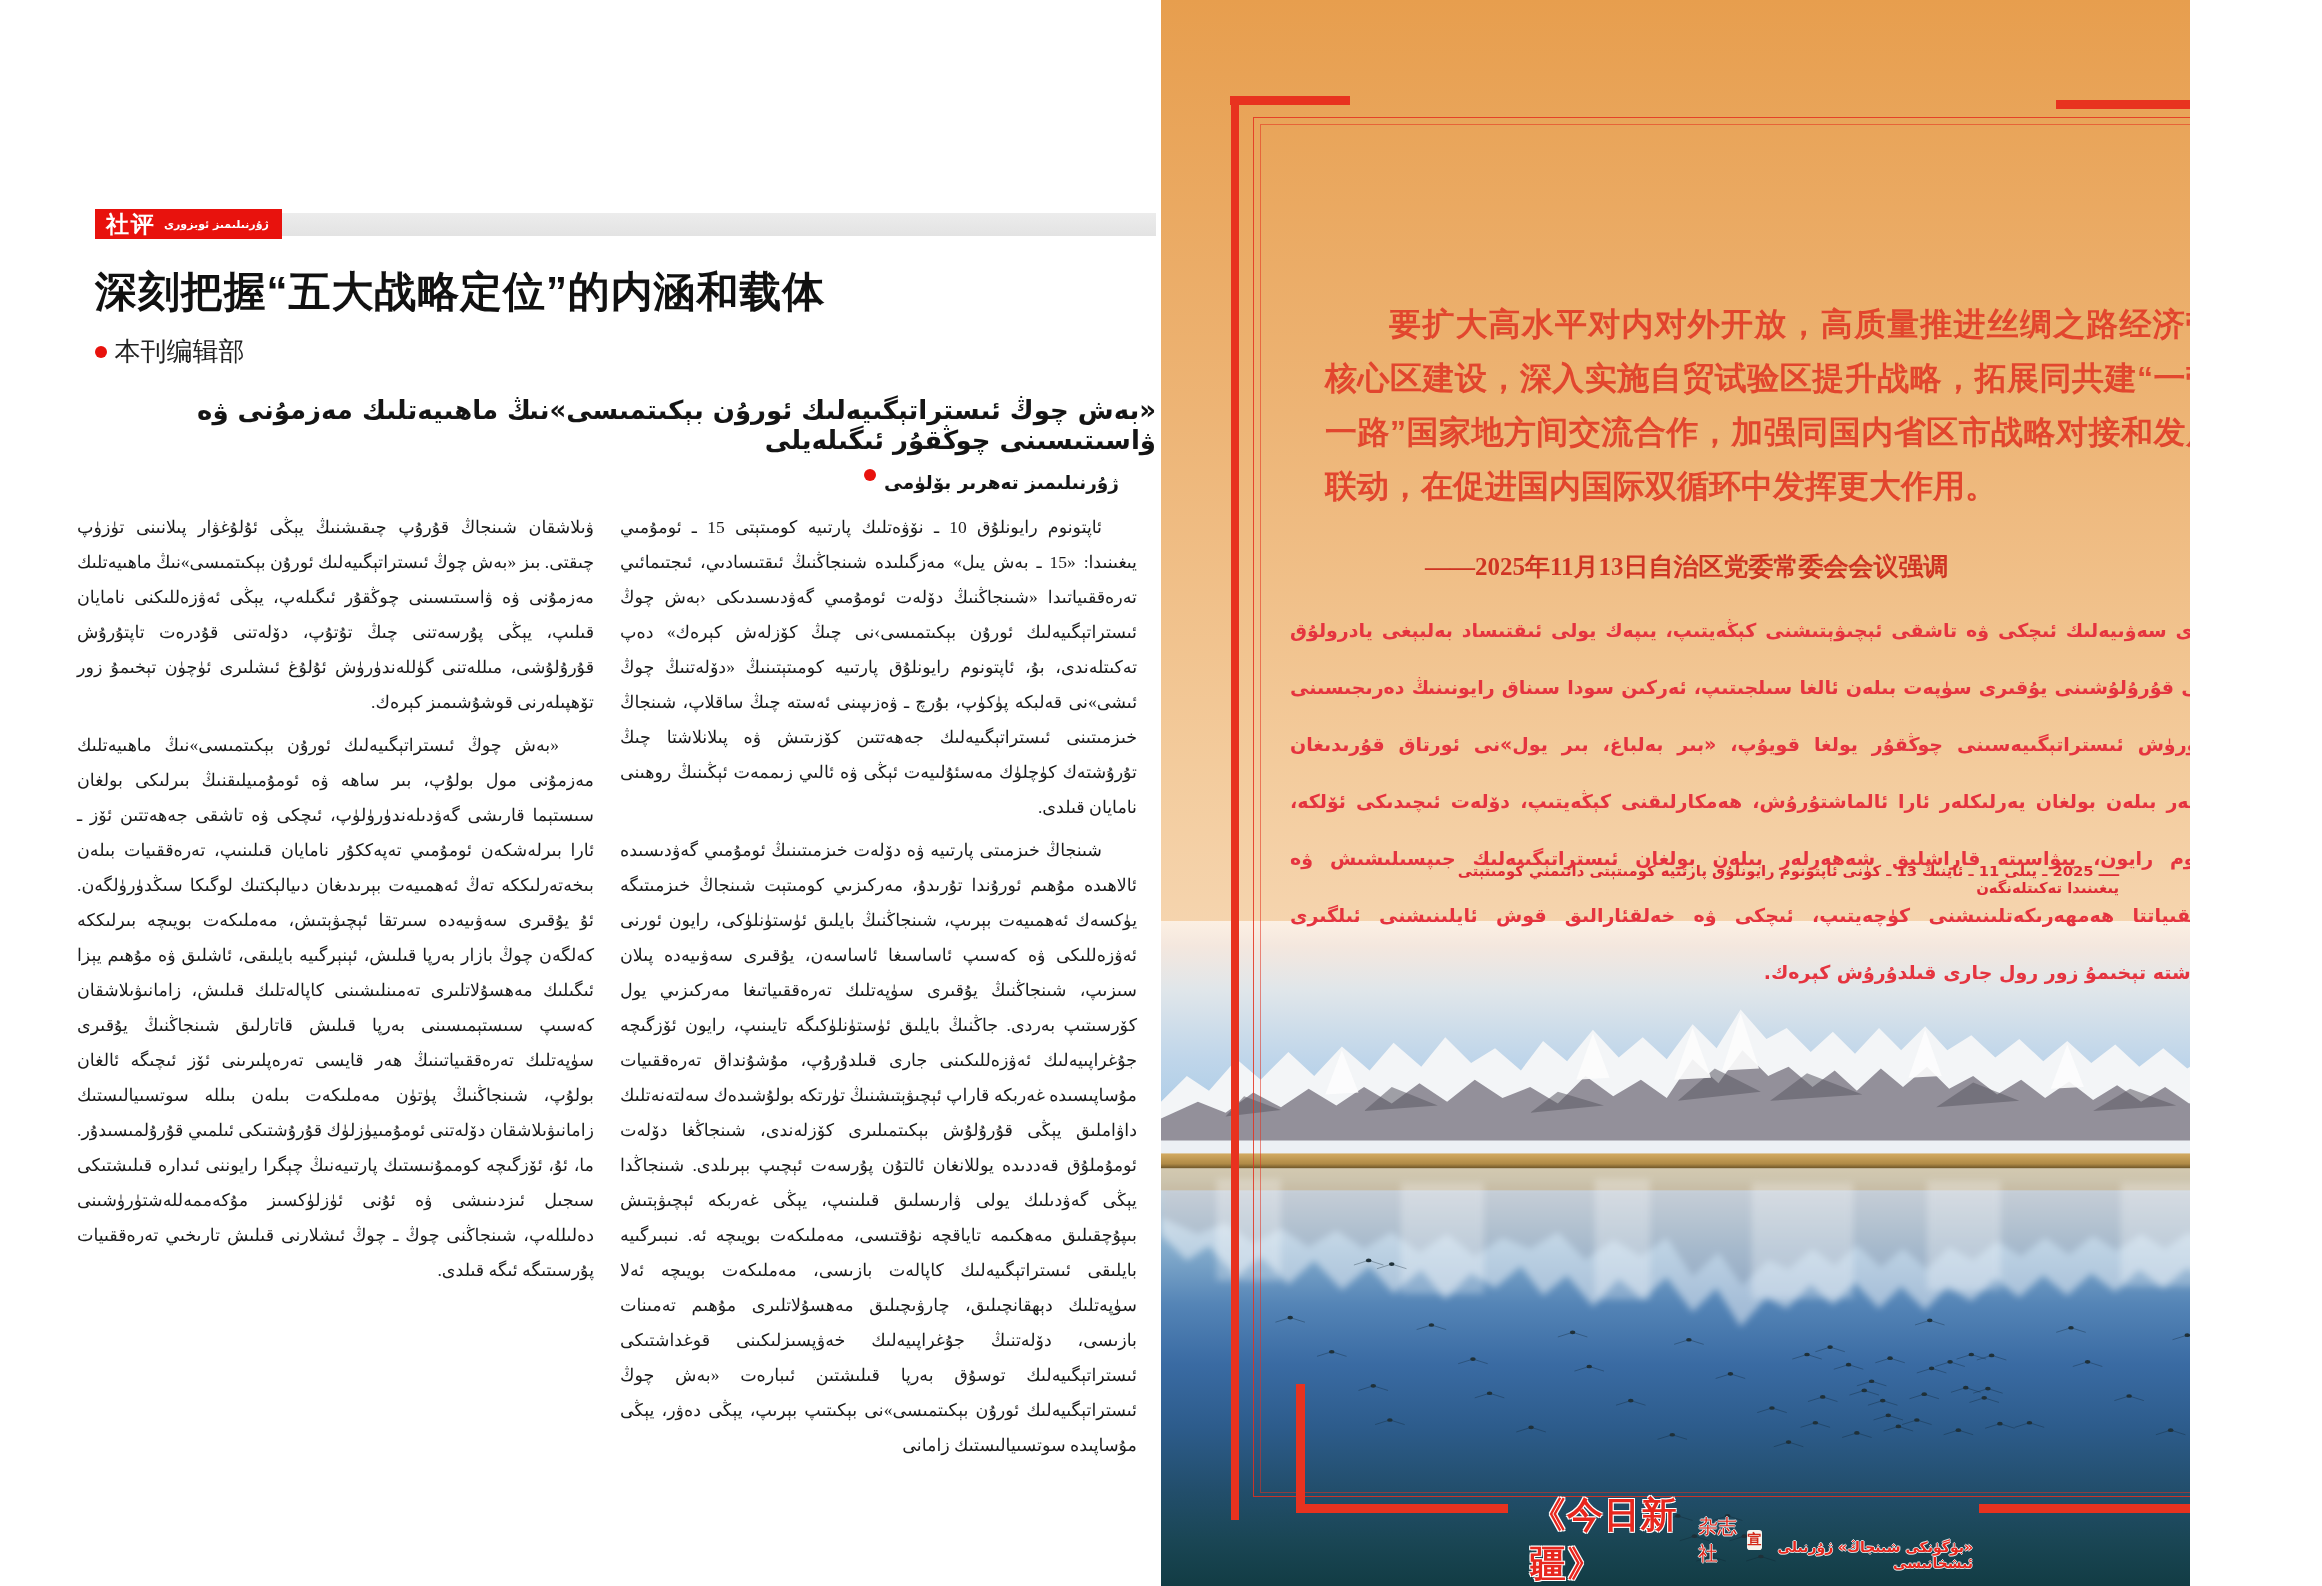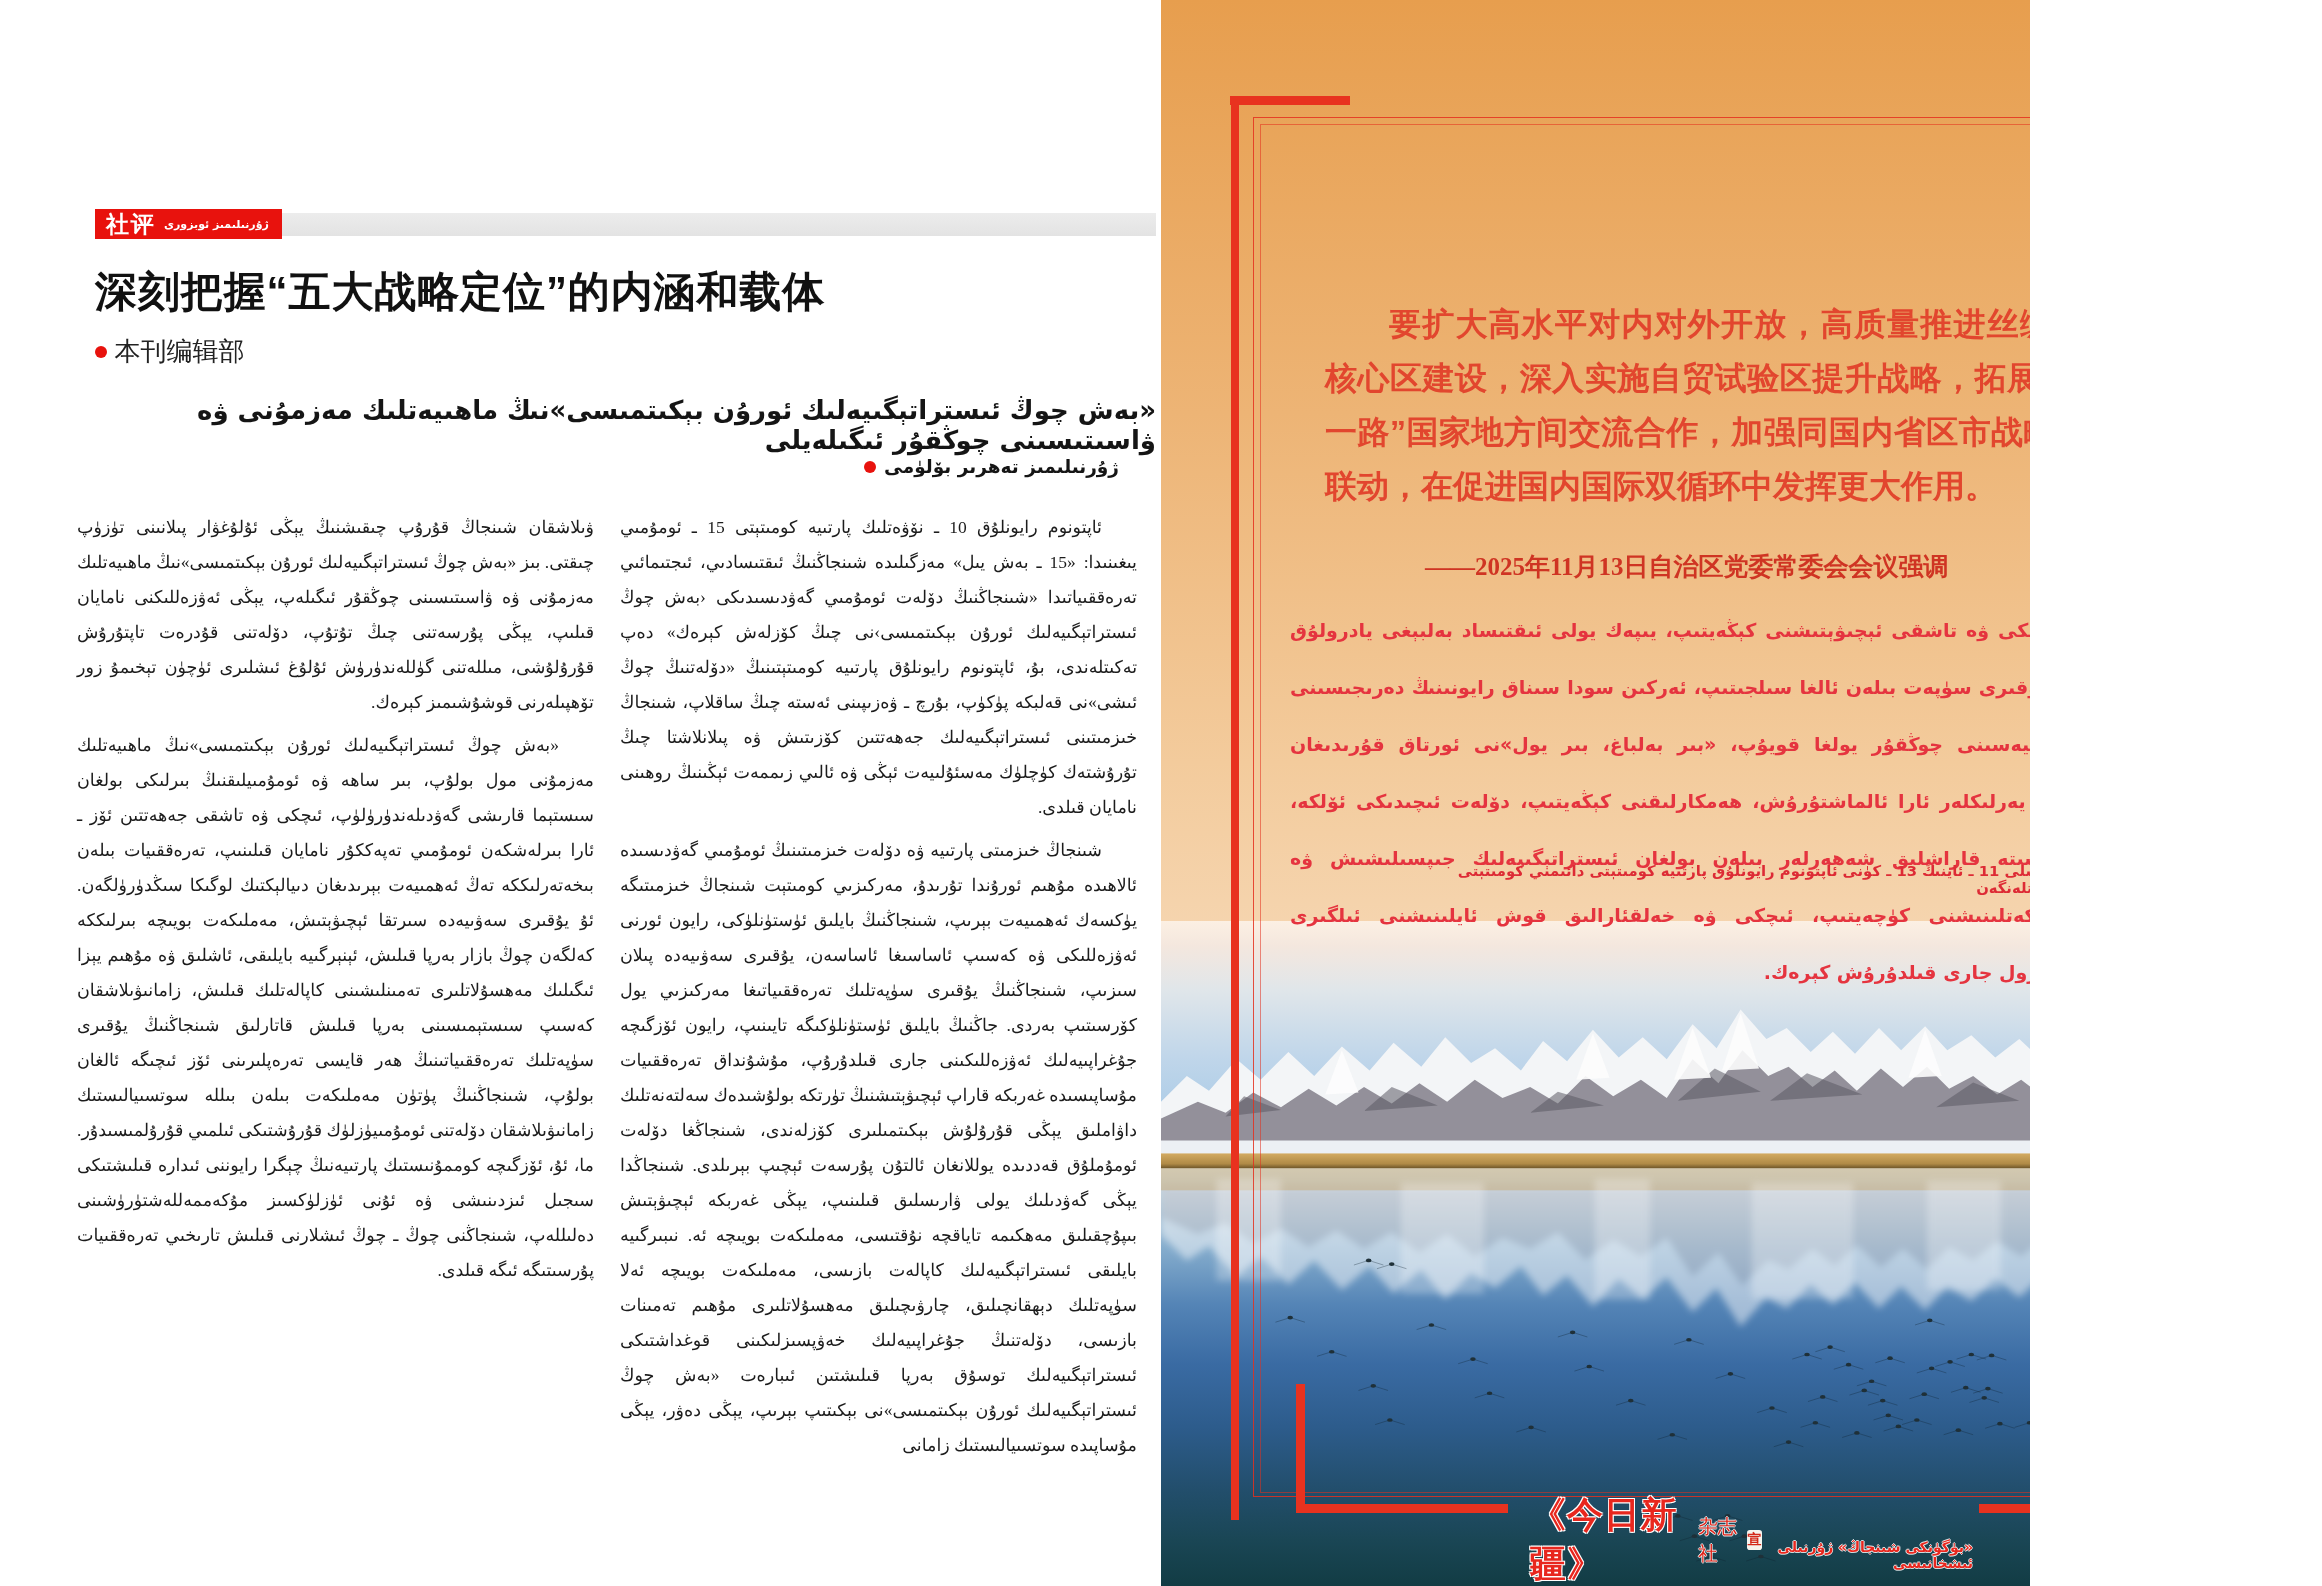--- a/index.html
+++ b/index.html
@@ -1,35 +1,35 @@
 <!DOCTYPE html>
 <html style="font-size:14.8px"><head>
 <meta charset="utf-8">
 <style>
   html,body{margin:0;padding:0;background:#fff;}
-  #spread{position:relative;width:2030px;height:1587px;background:#ffffff;overflow:hidden;
+  #spread{position:relative;width:2190px;height:1587px;background:#ffffff;overflow:hidden;
           font-family:"Liberation Sans",sans-serif;}
   .abs{position:absolute;}
   
   #left-page{left:0;top:0;width:1161px;height:1587px;background:#ffffff;}
   #kicker-label{left:95px;top:209px;height:30px;background:#e8120d;color:#fff;
     display:flex;align-items:center;gap:8.3px;padding:0 13px 0 11px;}
   #kicker-label .zh{font-size:23px;font-weight:bold;letter-spacing:1.8px;}
   #kicker-label .ug{font-size:11px;font-weight:bold;direction:rtl;font-family:"DejaVu Sans",sans-serif;}
   #kicker-bar{left:242px;top:213px;width:914px;height:23px;background:linear-gradient(#ececec,#e3e3e3);}
   #kicker-notch{left:227px;top:209px;width:16.6px;height:30px;background:#fff;transform:skewX(-14deg);}
   #headline-zh{left:95px;top:264px;width:1061px;font-size:42px;font-weight:900;color:#111;
     letter-spacing:0.9px;}
   #byline-zh{left:95px;top:334px;display:flex;align-items:center;gap:7.4px;color:#222;font-size:26px;}
   .red-dot{width:12px;height:12px;border-radius:50%;background:#e8120d;flex:0 0 auto;}
   #headline-ug{left:95px;top:395px;width:1061px;text-align:right;direction:rtl;
     font-family:"DejaVu Sans",sans-serif;font-size:26px;font-weight:bold;color:#151515;}
   #byline-ug{left:95px;top:456px;width:1024px;display:flex;flex-direction:row;justify-content:flex-end;
     align-items:center;gap:8.3px;direction:ltr;}
-  #byline-ug .t{direction:rtl;font-family:"DejaVu Sans",sans-serif;font-size:18.5px;font-weight:bold;color:#151515;}
+  #byline-ug .t{direction:rtl;font-family:"DejaVu Sans",sans-serif;font-size:18.5px;font-weight:bold;color:#151515;margin-top:16px;}
   .body-col{top:502px;height:1024px;overflow:hidden;direction:rtl;text-align:justify;
     font-family:"DejaVu Sans",sans-serif;font-size:17.5px;line-height:35px;color:#1c1c1c;}
   #col-first{left:612px;width:533px;}
   #col-second{left:69px;width:533px;}
   .body-col p{margin:8px;font-family:Liberation Serif, serif;}
   .body-col p.ind{text-indent:35px;}
   
   #right-page{left:1161px;top:0;width:1161px;height:1587px;
     background:linear-gradient(180deg,#e79e4e 0%,#edb475 26%,#f3cb9c 48%,#f8dfc3 70%,#fbeedf 92%,#fcf0e3 100%);}
   #photo{left:0;top:921px;width:1161px;height:665px;}

